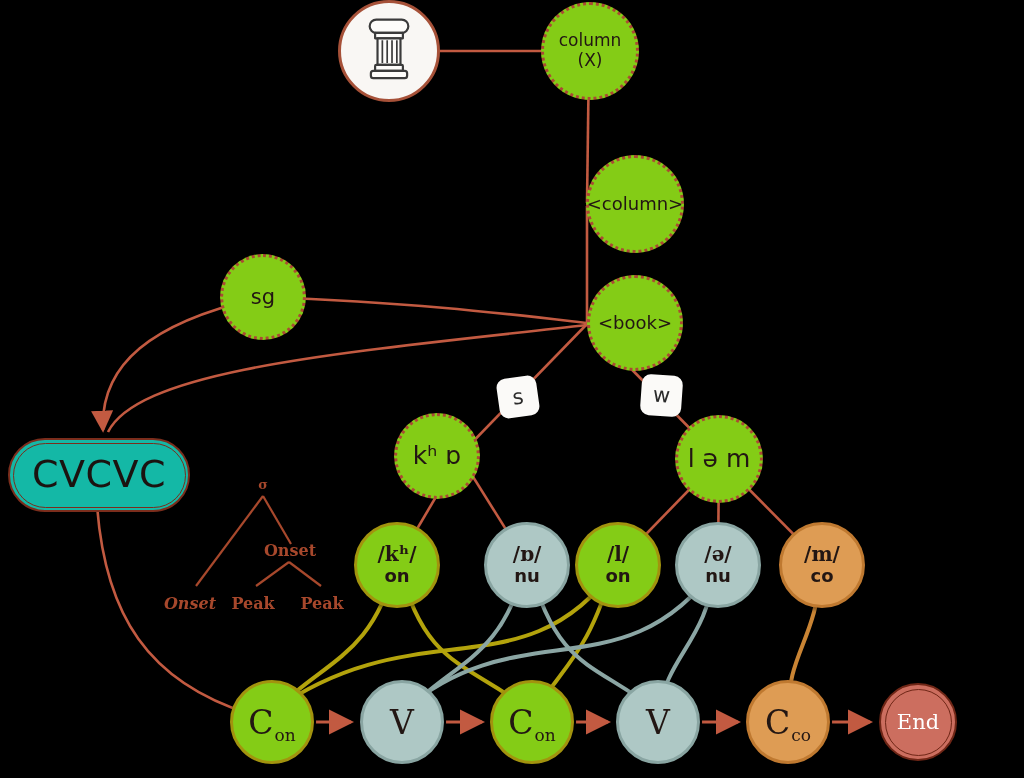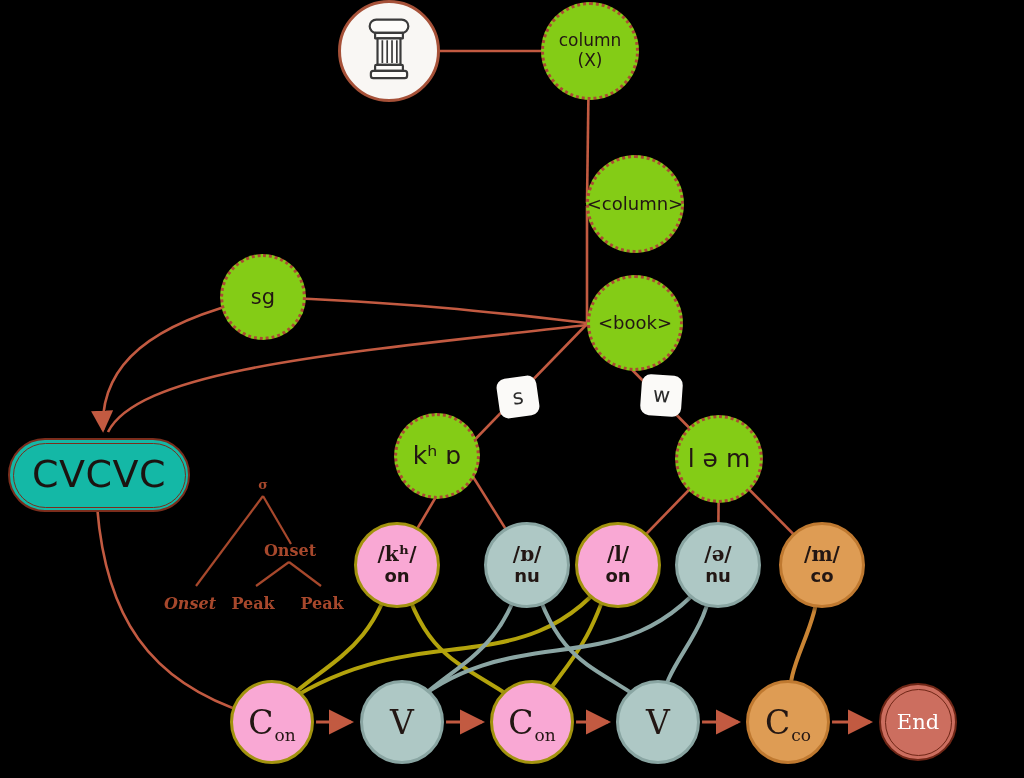--- a/index.html
+++ b/index.html
@@ -8,21 +8,21 @@
     font-family:"DejaVu Sans", sans-serif; overflow:hidden;
   }
   .wires { position:absolute; left:0; top:0; z-index:1; }
   .node {
     position:absolute; box-sizing:border-box; z-index:2;
     display:flex; flex-direction:column; align-items:center; justify-content:center;
     text-align:center; color:#221613; line-height:1.15;
   }
   .circ { border-radius:50%; }
   .red    { background:#84cc16; border:3px dotted #ab4a34; }
-  .yellow { background:#f9a8d4; border:3px solid #a2930e; box-shadow:0 2px 4px rgba(0,0,0,.45); }
+  .yellow { background:#84cc16; border:3px solid #a2930e; box-shadow:0 2px 4px rgba(0,0,0,.45); }
   .blue   { background:#aec8c5; border:3px solid #89a5a2; box-shadow:0 2px 4px rgba(0,0,0,.45); }
   .orange { background:#de9c54; border:3px solid #bf7930; box-shadow:0 2px 4px rgba(0,0,0,.45); }
   .white-node { background:#f9f7f4; border:3px solid #a65138; }
   .tag {
     background:#fbfaf8; border-radius:9px; box-shadow:0 1px 3px rgba(0,0,0,.4);
     font-size:21px; color:#2b2b2b; z-index:3;
   }
   .pill {
     background:#14b8a6; border:2.5px solid #7b2d1c; border-radius:37px;
   }

